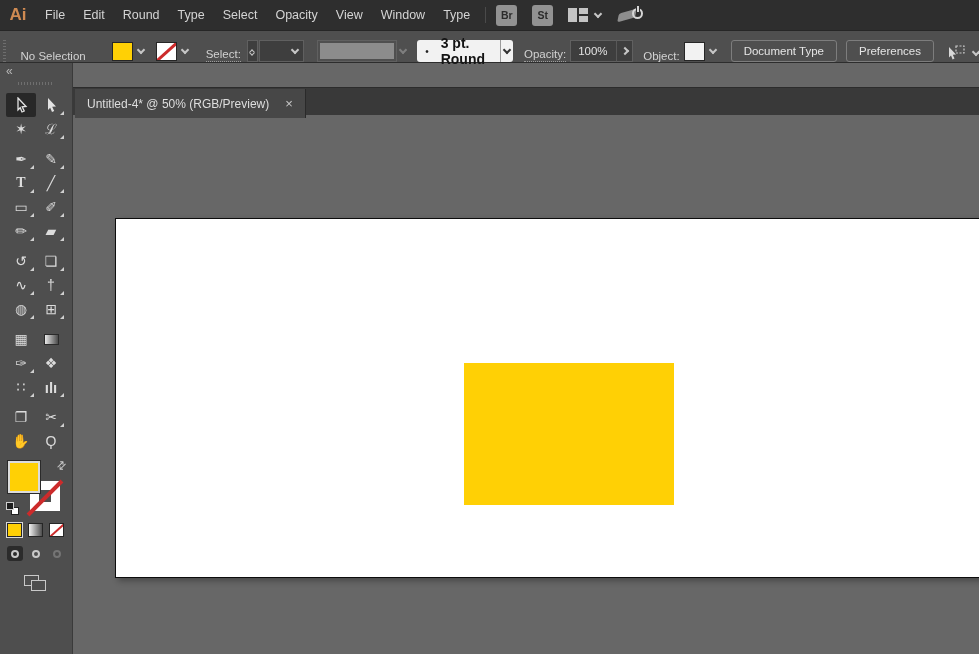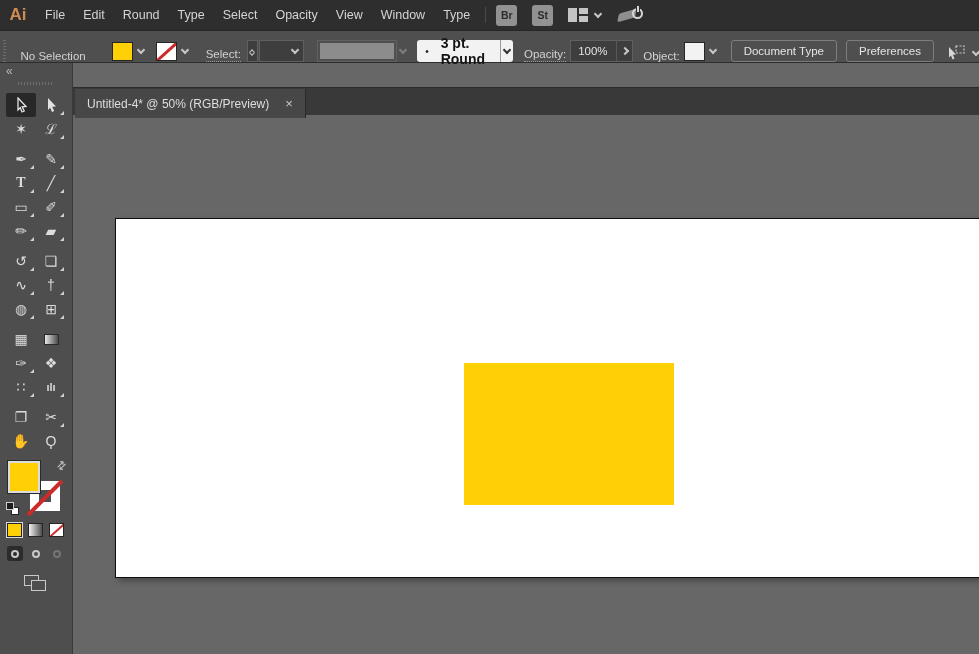--- a/index.html
+++ b/index.html
@@ -51,21 +51,21 @@
   .op-arrow { width:17px; height:22px; background:#3e3e3e; border:1px solid #606060; border-left:1px solid #585858; display:flex; align-items:center; justify-content:center; }
   .cb-btn { height:22px; padding:0 12px; border:1px solid #7d7d7d; border-radius:3px; color:#e5e5e5; font-size:11.5px; display:flex; align-items:center; margin-left:9px; background:transparent; white-space:nowrap; }
   .cursor-preset { display:flex; align-items:center; gap:7px; margin-left:12px; }
 
   
   .sidebar { position:absolute; left:0; top:63px; bottom:0; width:73px; background:#4e4e4e; border-right:1px solid #3a3a3a; z-index:8; }
   .tb-header { height:16px; display:flex; align-items:center; padding-left:6px; color:#b8b8b8; font-size:12px; }
   .tb-grip { width:36px; height:3px; margin:3px auto 8px; background:repeating-linear-gradient(90deg,#6f6f6f 0 1px, transparent 1px 3px); }
   .tools { width:60px; margin:0 auto; display:flex; flex-wrap:wrap; }
   .tool { width:30px; height:24px; display:flex; align-items:center; justify-content:center; position:relative; color:#dcdcdc; font-size:14px; line-height:1; cursor:default; }
-  .tool.small { font-size:11px; }
+  .tool.small { font-size:15px; }
   .tool.active { background:#282828; border-radius:2px; }
   .tool.cor::after { content:""; position:absolute; right:2px; bottom:2px; border-left:4px solid transparent; border-bottom:4px solid #cfcfcf; }
   .group-gap { width:100%; height:6px; }
   .grad-chip { width:15px; height:11px; background:linear-gradient(90deg,#e8e8e8,#4a4a4a); border:1px solid #2a2a2a; }
 
   
   .swatch-cluster { position:relative; width:60px; height:54px; margin:8px auto 0; }
   .big-stroke { position:absolute; left:24px; top:20px; width:30px; height:30px; background:#fff; z-index:1; }
   .big-stroke .hole { position:absolute; left:9px; top:9px; width:12px; height:12px; background:#4e4e4e; }
   .big-stroke .red-slash { height:4px; transform:rotate(-45deg); }

